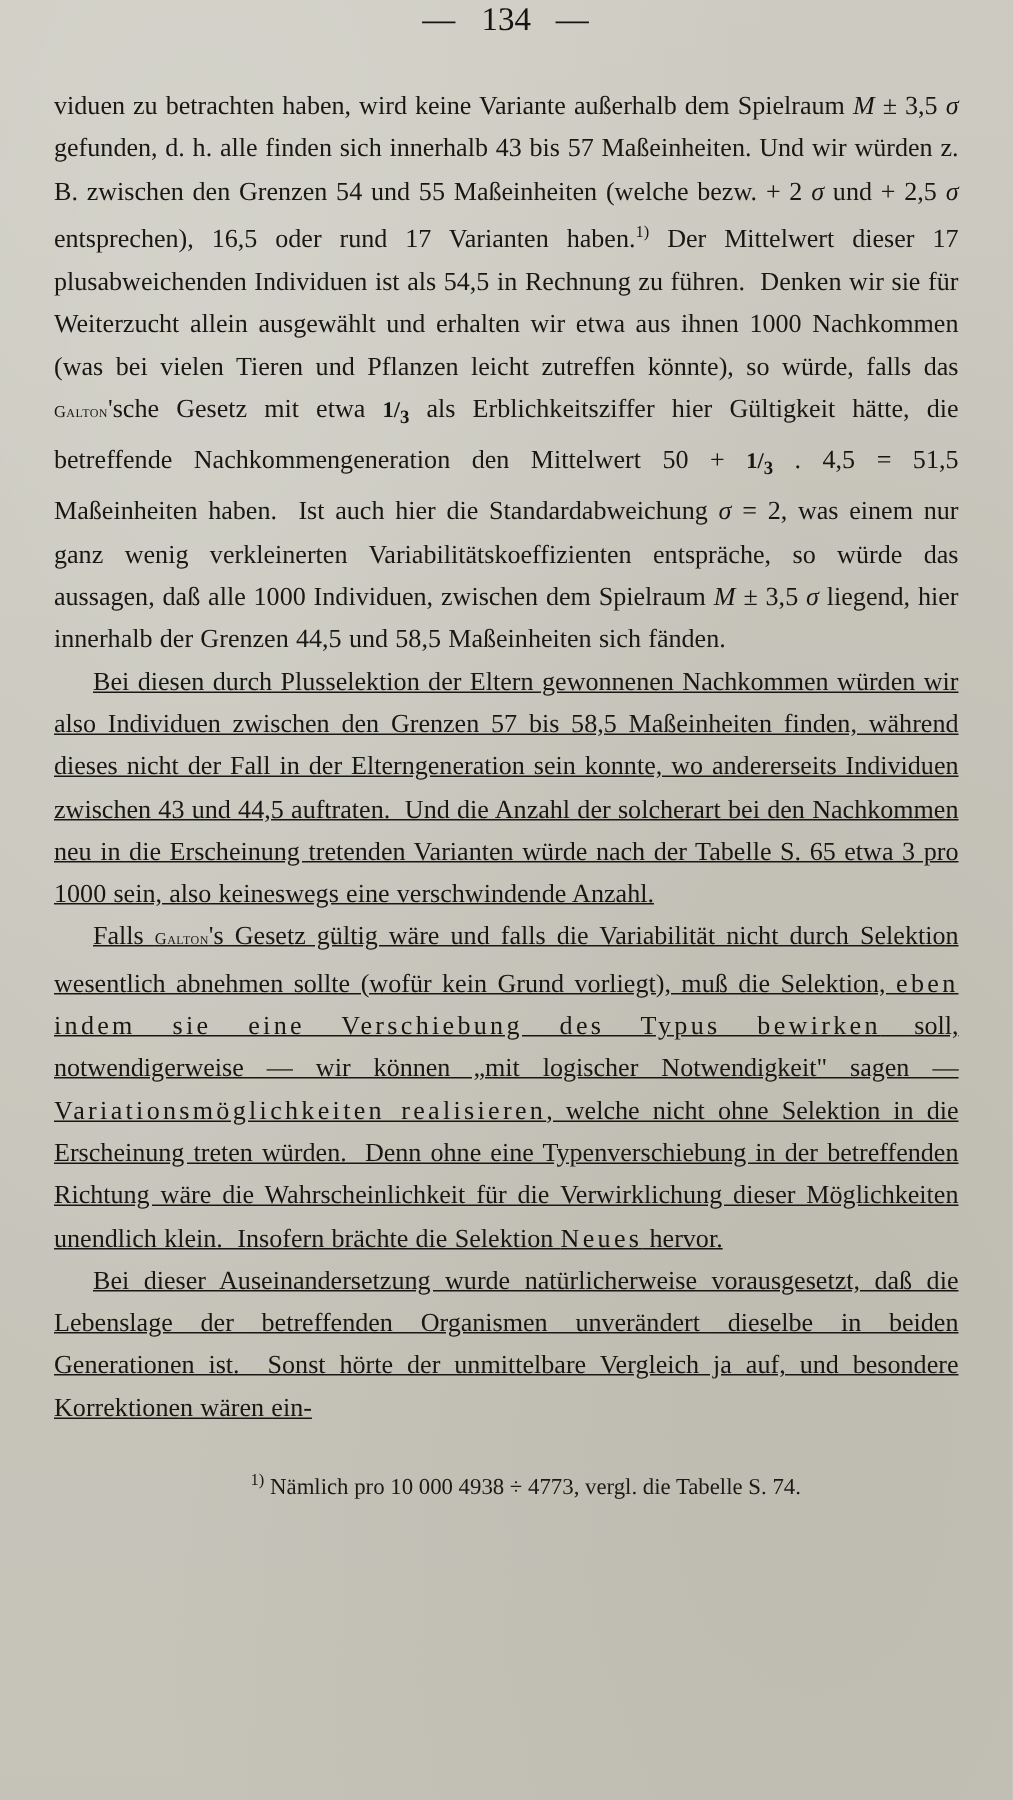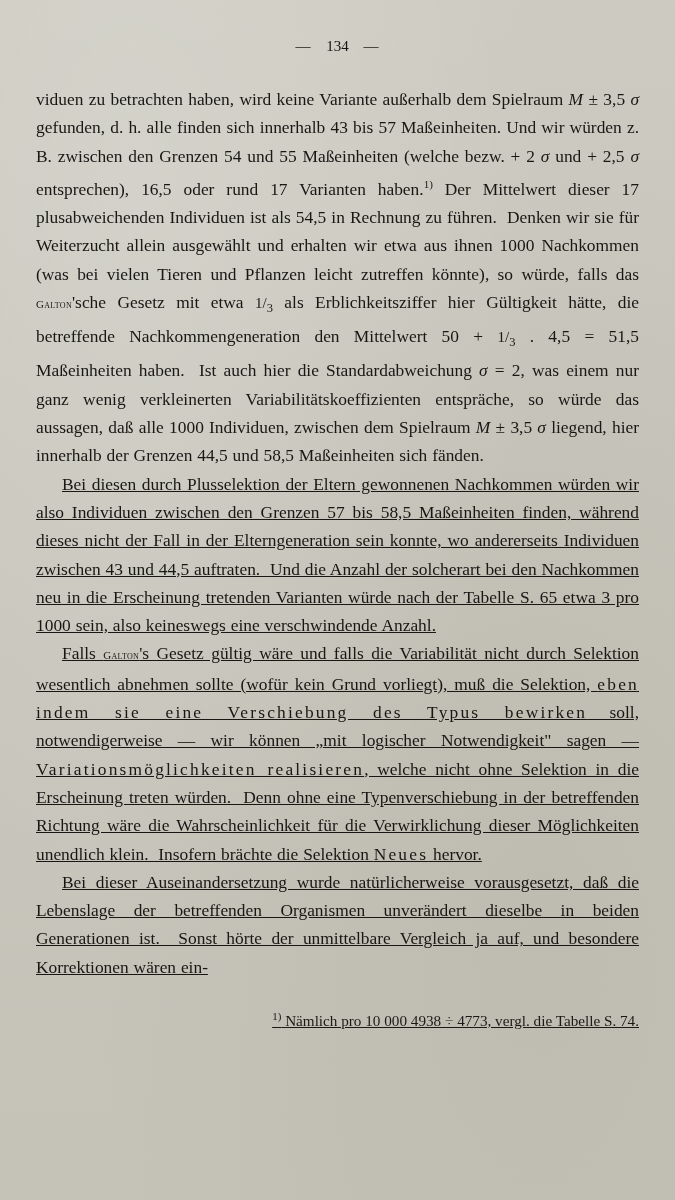--- a/index.html
+++ b/index.html
@@ -20,23 +20,22 @@
     width: 675px;
     height: 1200px;
     box-sizing: border-box;
     background:
       radial-gradient(ellipse at 20% 15%, rgba(255,255,255,0.16), rgba(255,255,255,0) 55%),
       radial-gradient(ellipse at 80% 75%, rgba(120,110,95,0.10), rgba(255,255,255,0) 60%),
       linear-gradient(180deg, #cdcbc1 0%, #c8c6bc 40%, #c5c3b8 100%);
   }
   .page-number {
     text-align: center;
-    font-size: 15px;
+    font-size: 22px;
     letter-spacing: 1px;
-    padding-top: 38px;
     color: #161412;
   }
   .page-number .dash {
     letter-spacing: 0;
     padding: 0 10px;
   }
   .body-text {
     margin: 30px 36px 0 36px;
     width: 603px;
   }
@@ -63,35 +62,35 @@
     letter-spacing: 0.3px;
   }
   .it {
     font-style: italic;
   }
   .spaced {
     letter-spacing: 2.2px;
   }
   .frac {
     font-size: 15px;
+    font-weight: bold;
   }
   sup.fn {
     font-size: 11px;
     vertical-align: super;
   }
   .footnote {
     margin: 24px 36px 0 36px;
     width: 603px;
     font-size: 15.2px;
     line-height: 22px;
-    text-align: right;
+    text-align: center;
     padding-left: 26px;
     box-sizing: border-box;
     color: #1b1916;
-    text-decoration: underline;
   }
   .footnote sup {
     font-size: 11px;
     vertical-align: super;
   }
 </style>
 </head>
 <body>
 
 <div class="page">

